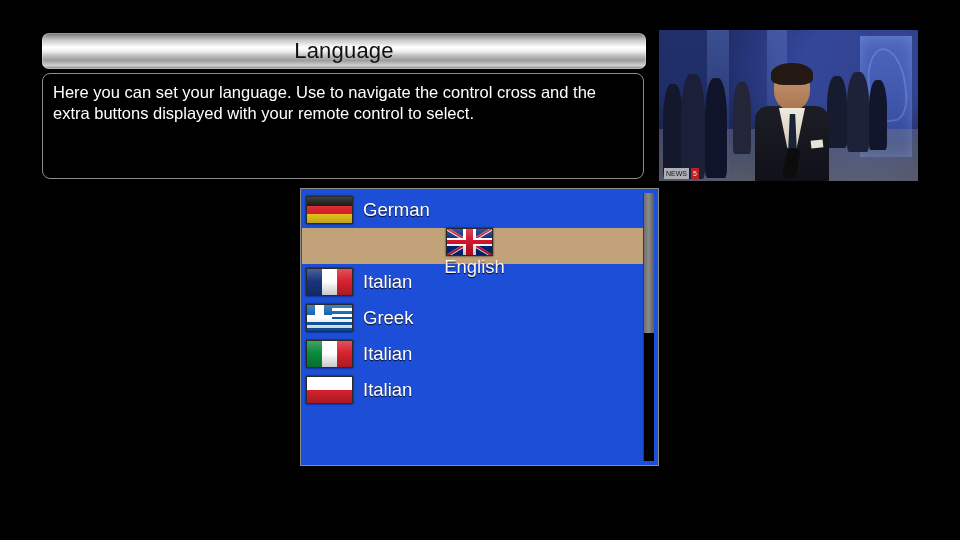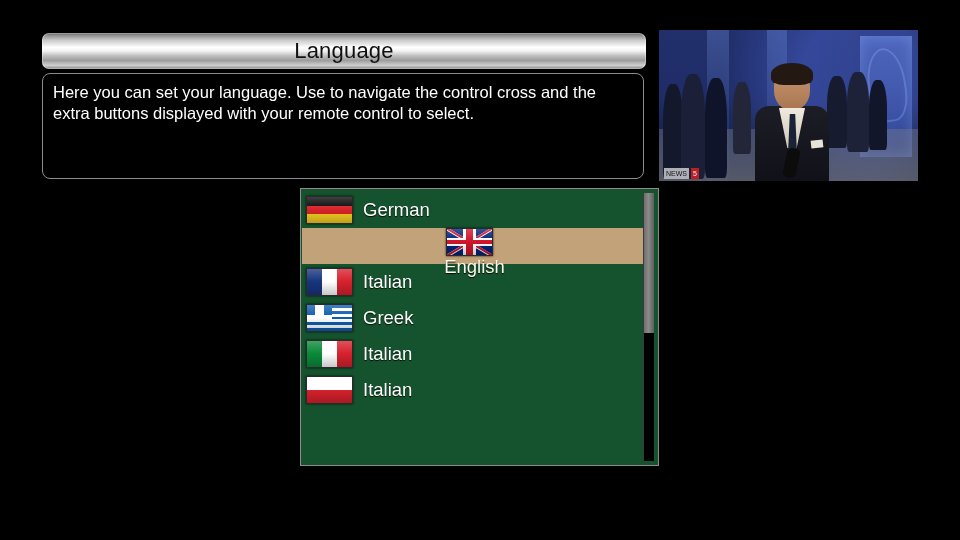--- a/index.html
+++ b/index.html
@@ -83,21 +83,21 @@
     position:absolute;left:5px;bottom:2px;height:11px;
     display:flex;align-items:center;gap:2px;opacity:.92;
   }
   .vid-logo .lw{background:rgba(235,235,235,.78);color:#11141f;font-size:7px;
     font-family:"Liberation Sans",sans-serif;padding:0 2px;line-height:11px;}
   .vid-logo .lr{background:#c62222;color:#fff;font-size:7px;padding:0 2px;line-height:11px;}
 
   
   .listpanel{
     position:absolute;left:300px;top:188px;width:359px;height:278px;
-    background:#14532d;border:1px solid #8c8c8c;box-sizing:border-box;
+    background:#1d4ed8;border:1px solid #8c8c8c;box-sizing:border-box;
   }
   .rows{position:absolute;left:1px;top:3px;width:341px;}
   .row{
     height:36px;display:flex;align-items:center;box-sizing:border-box;
     padding-left:4px;
   }
   .row.sel{background:#c2a278;flex-direction:column;}
   .flag{
     width:47px;height:28px;margin-right:10px;flex:0 0 auto;position:relative;
     border:1px solid #2a2a2a;box-sizing:border-box;overflow:hidden;

